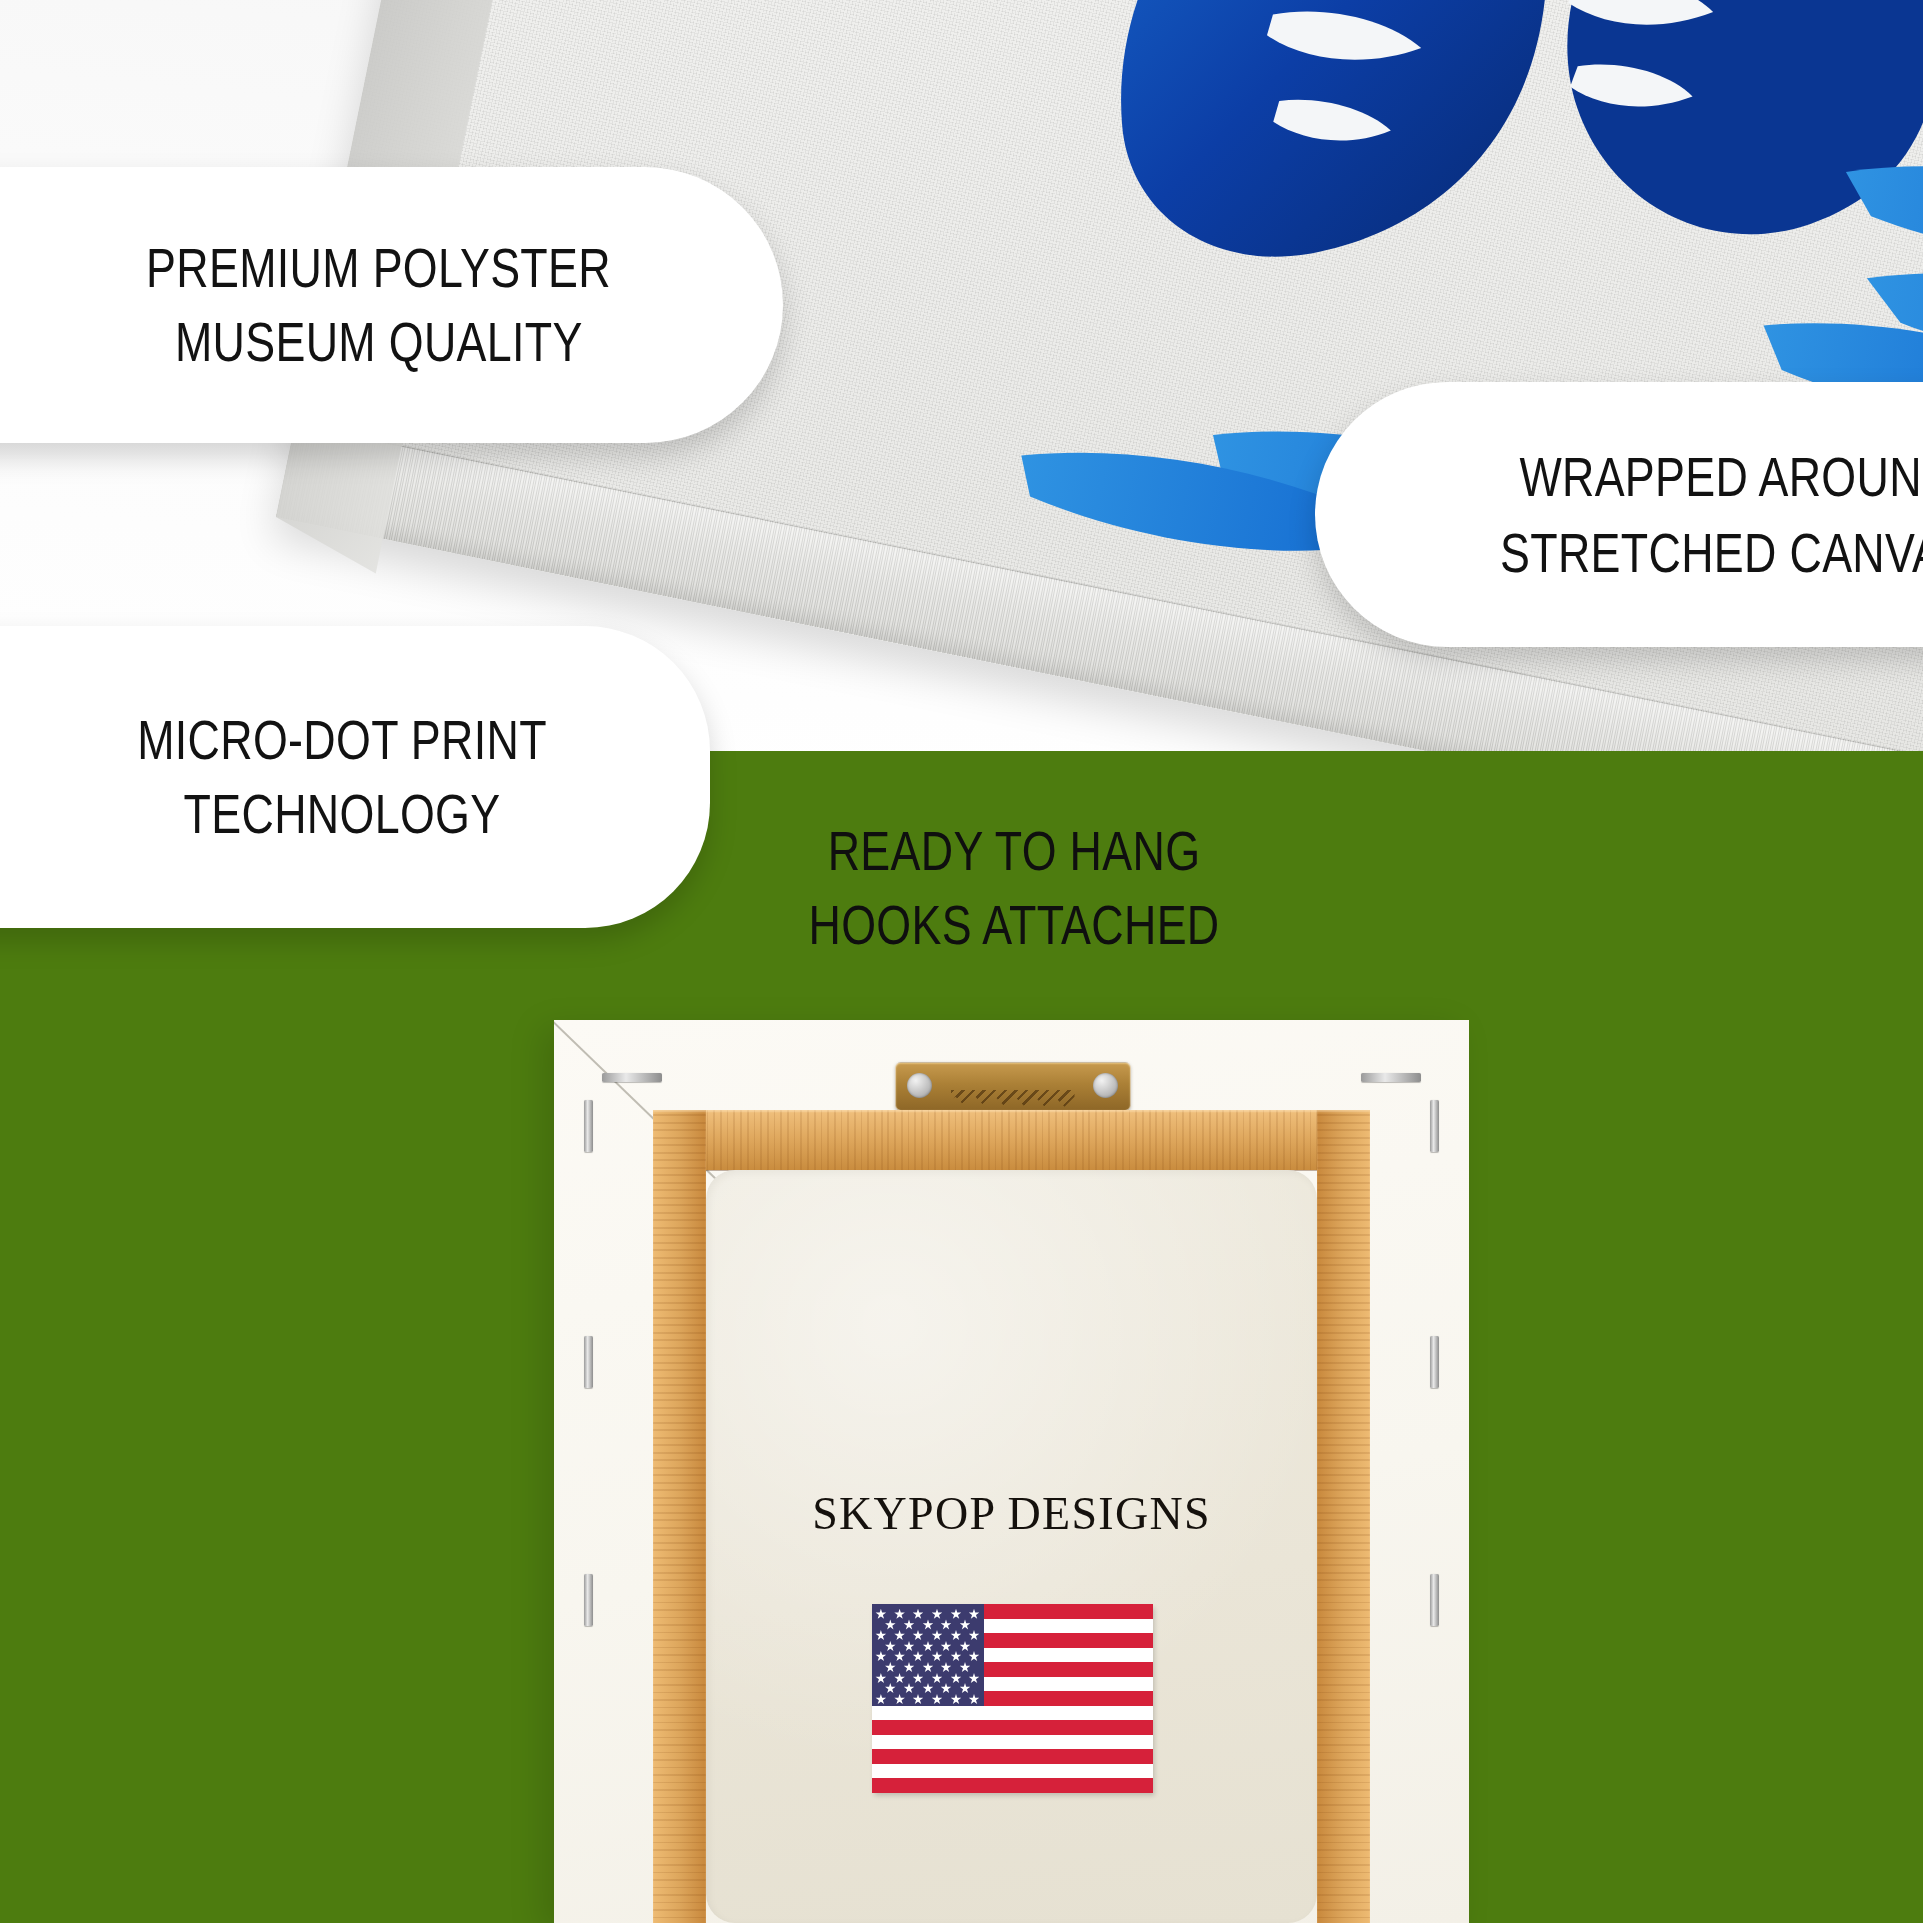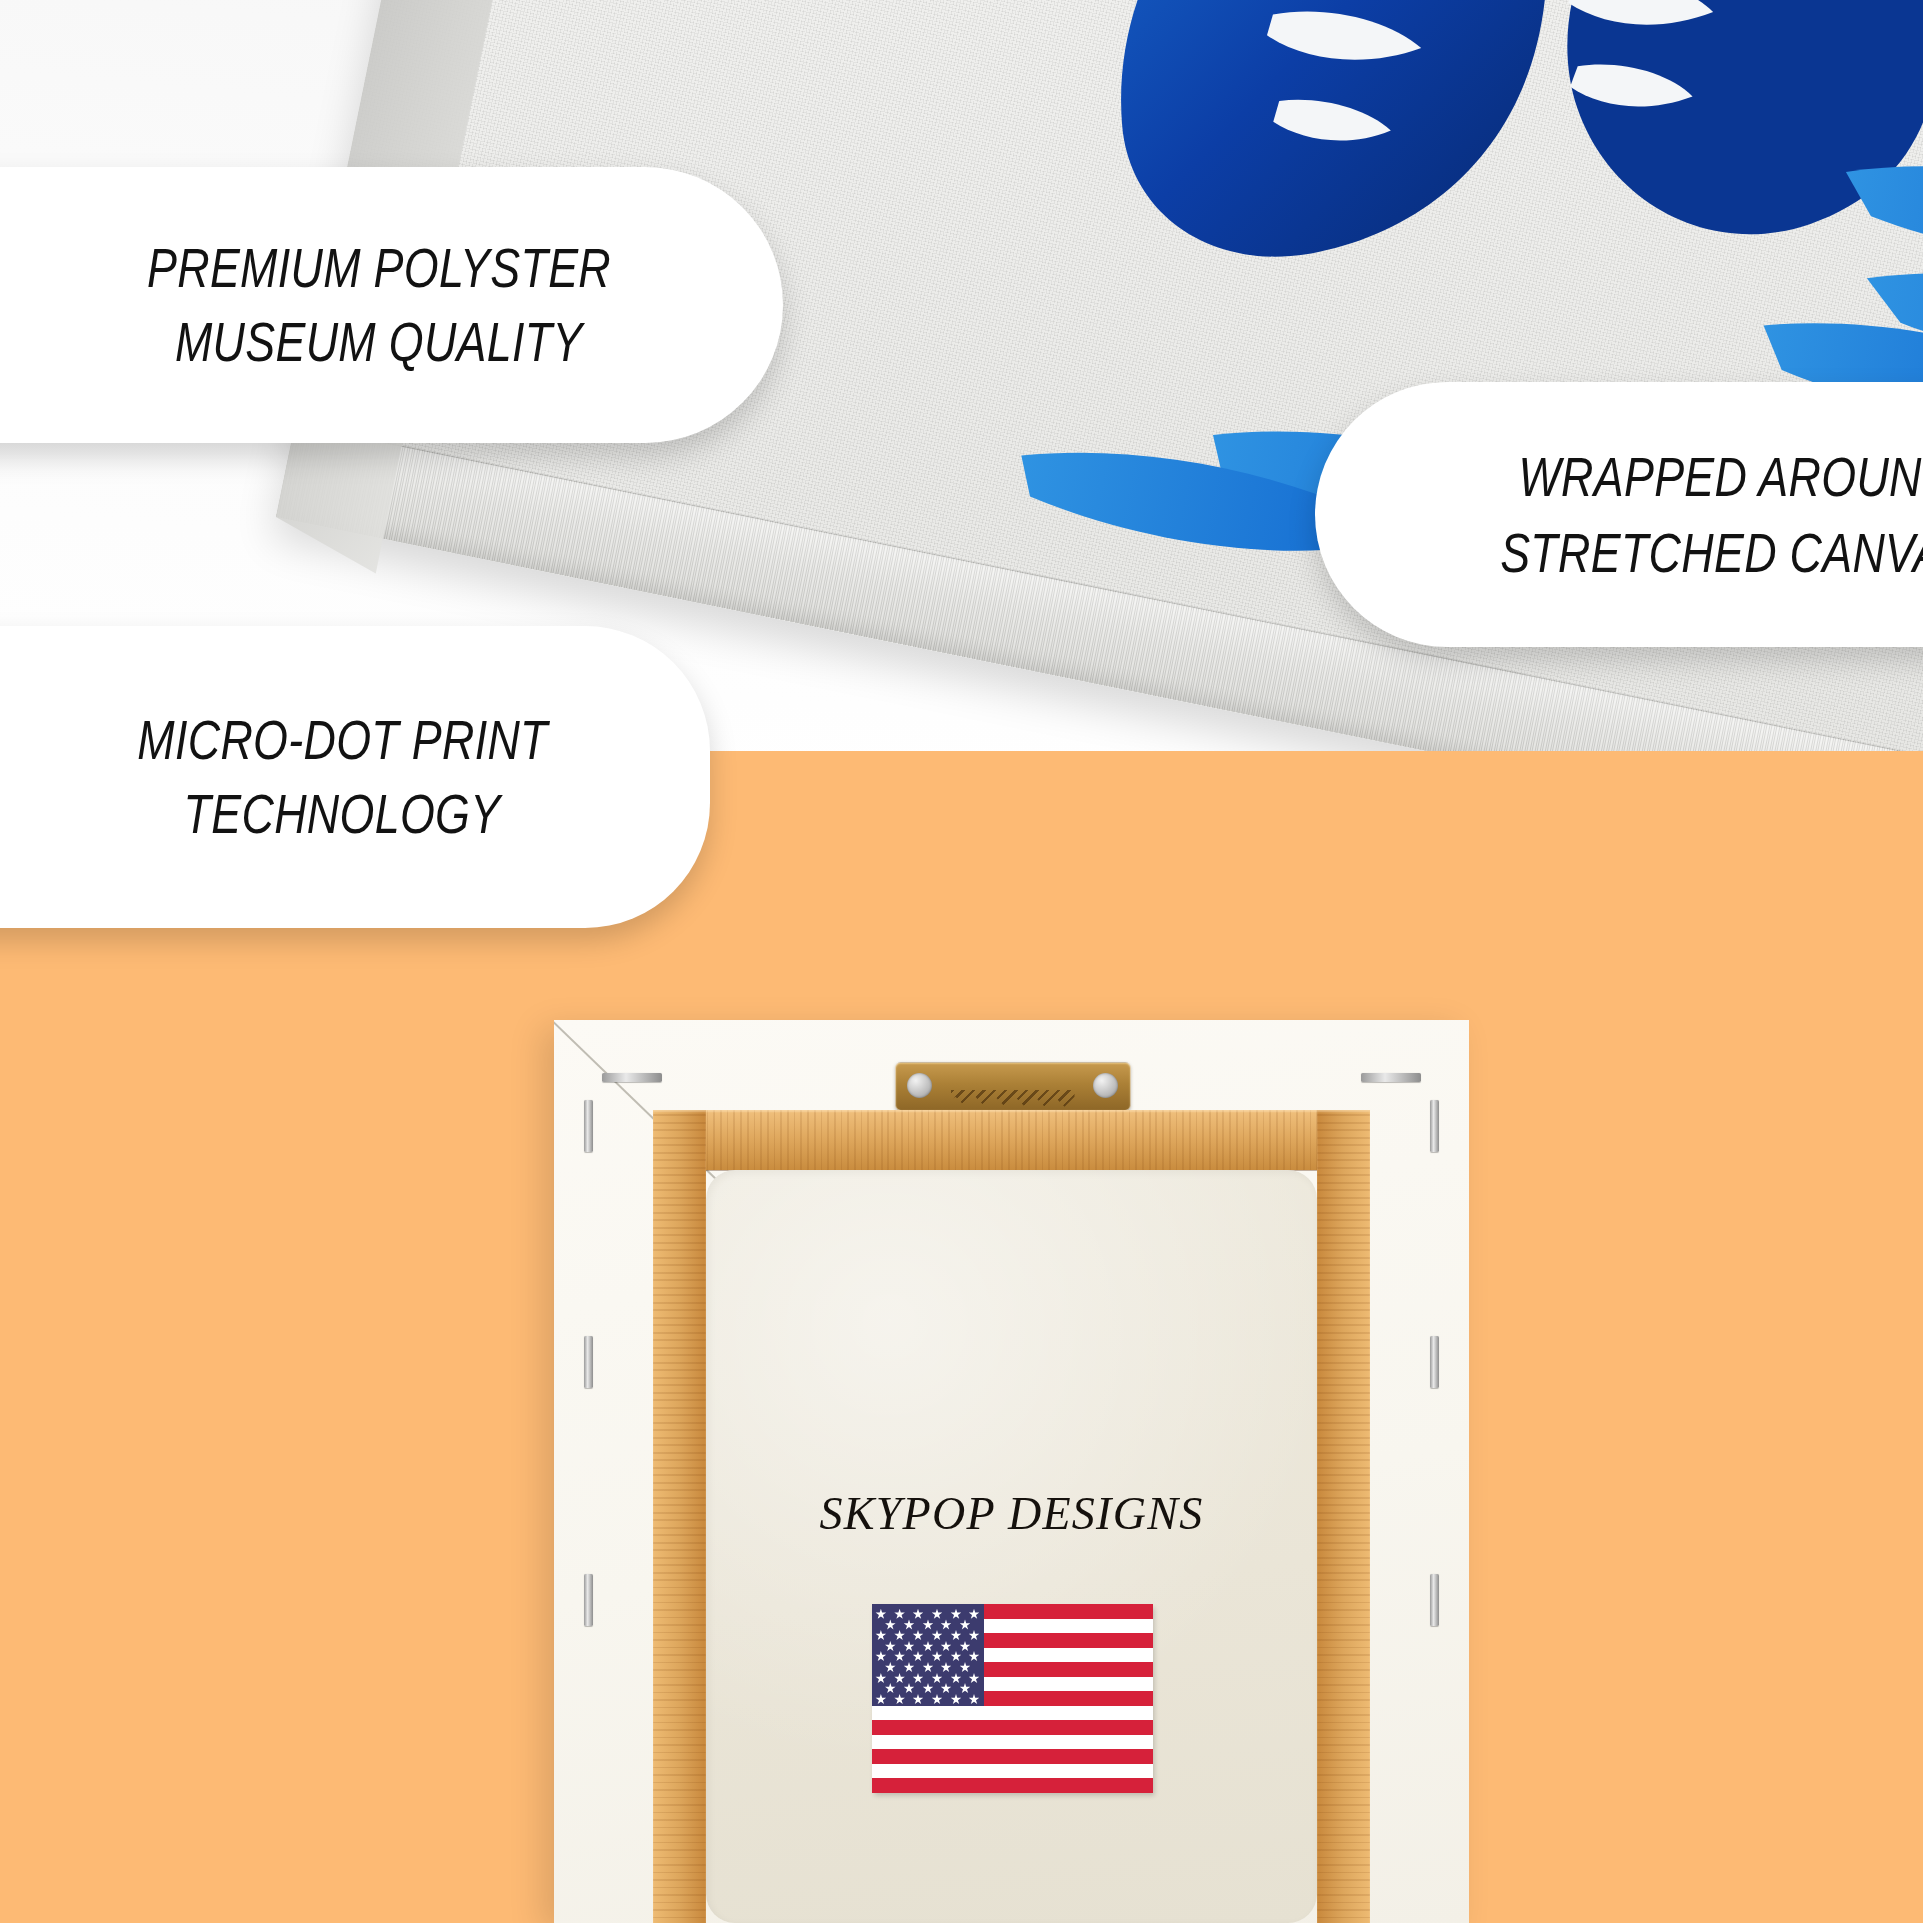--- a/index.html
+++ b/index.html
@@ -3,21 +3,21 @@
 <meta charset="utf-8">
 <style>
   html,body{margin:0;padding:0;}
   body{
     width:1924px;height:1924px;
     background:#ffffff;
     font-family:"Liberation Sans", sans-serif;
     overflow:hidden;
     position:relative;
   }
-  .stage{position:absolute;inset:0;overflow:hidden;background:#fdba74;font-style:italic;}
+  .stage{position:absolute;inset:0;overflow:hidden;background:#4d7c0f;}
 
   
   .photo-top{
     position:absolute;left:0;top:0;width:1924px;height:751px;
     overflow:hidden;
     background:linear-gradient(160deg,#fdfdfd 0%, #fbfbfb 40%, #ffffff 100%);
   }
   
   .floor{
     position:absolute;inset:0;
@@ -297,20 +297,24 @@
   <div class="pill" id="pill-micro">
     <span class="line">MICRO-DOT PRINT</span>
     <span class="line">TECHNOLOGY</span>
   </div>
 
   <div class="pill" id="pill-wrapped">
     <span class="line">WRAPPED AROUND</span>
     <span class="line">STRETCHED CANVAS</span>
   </div>
 
+  <div class="center-heading">
+    <span class="line">READY TO HANG</span>
+    <span class="line">HOOKS ATTACHED</span>
+  </div>
 
   <div class="back-photo">
     <div class="back-outer"></div>
     <div class="mitre"></div>
 
     <div class="hanger">
       <span class="screw l"></span>
       <span class="screw r"></span>
       <span class="teeth"></span>
     </div>

